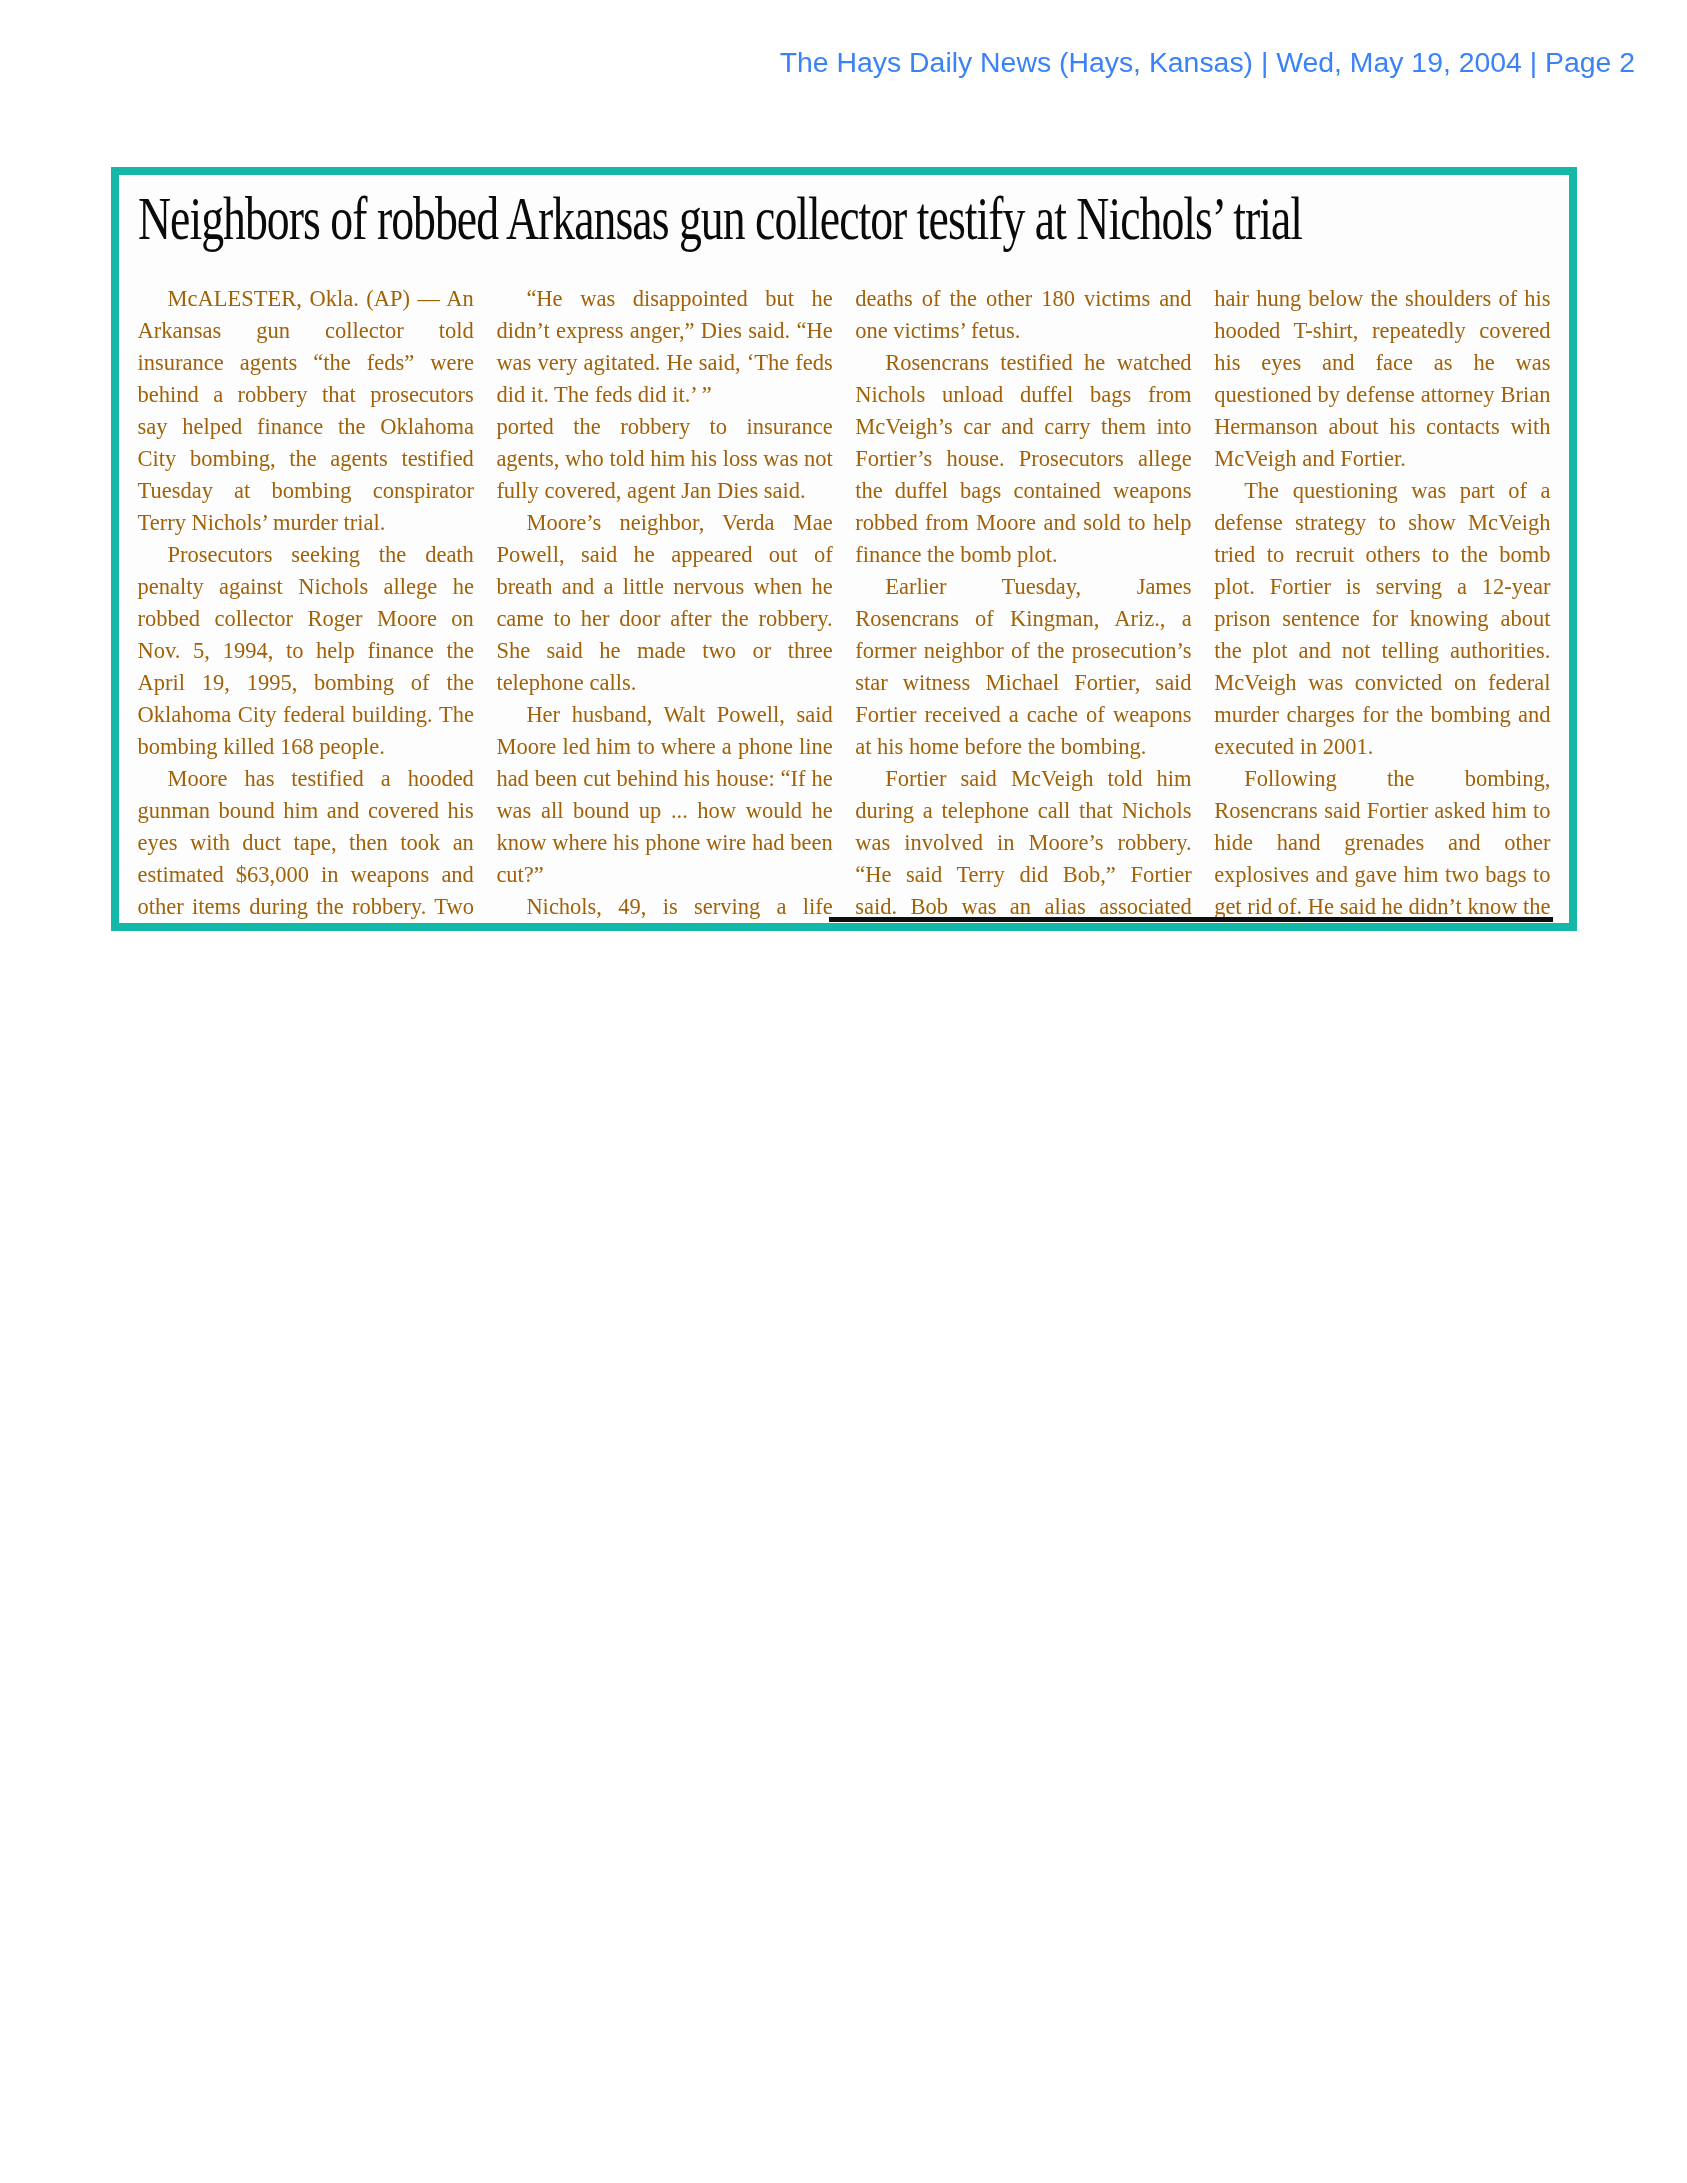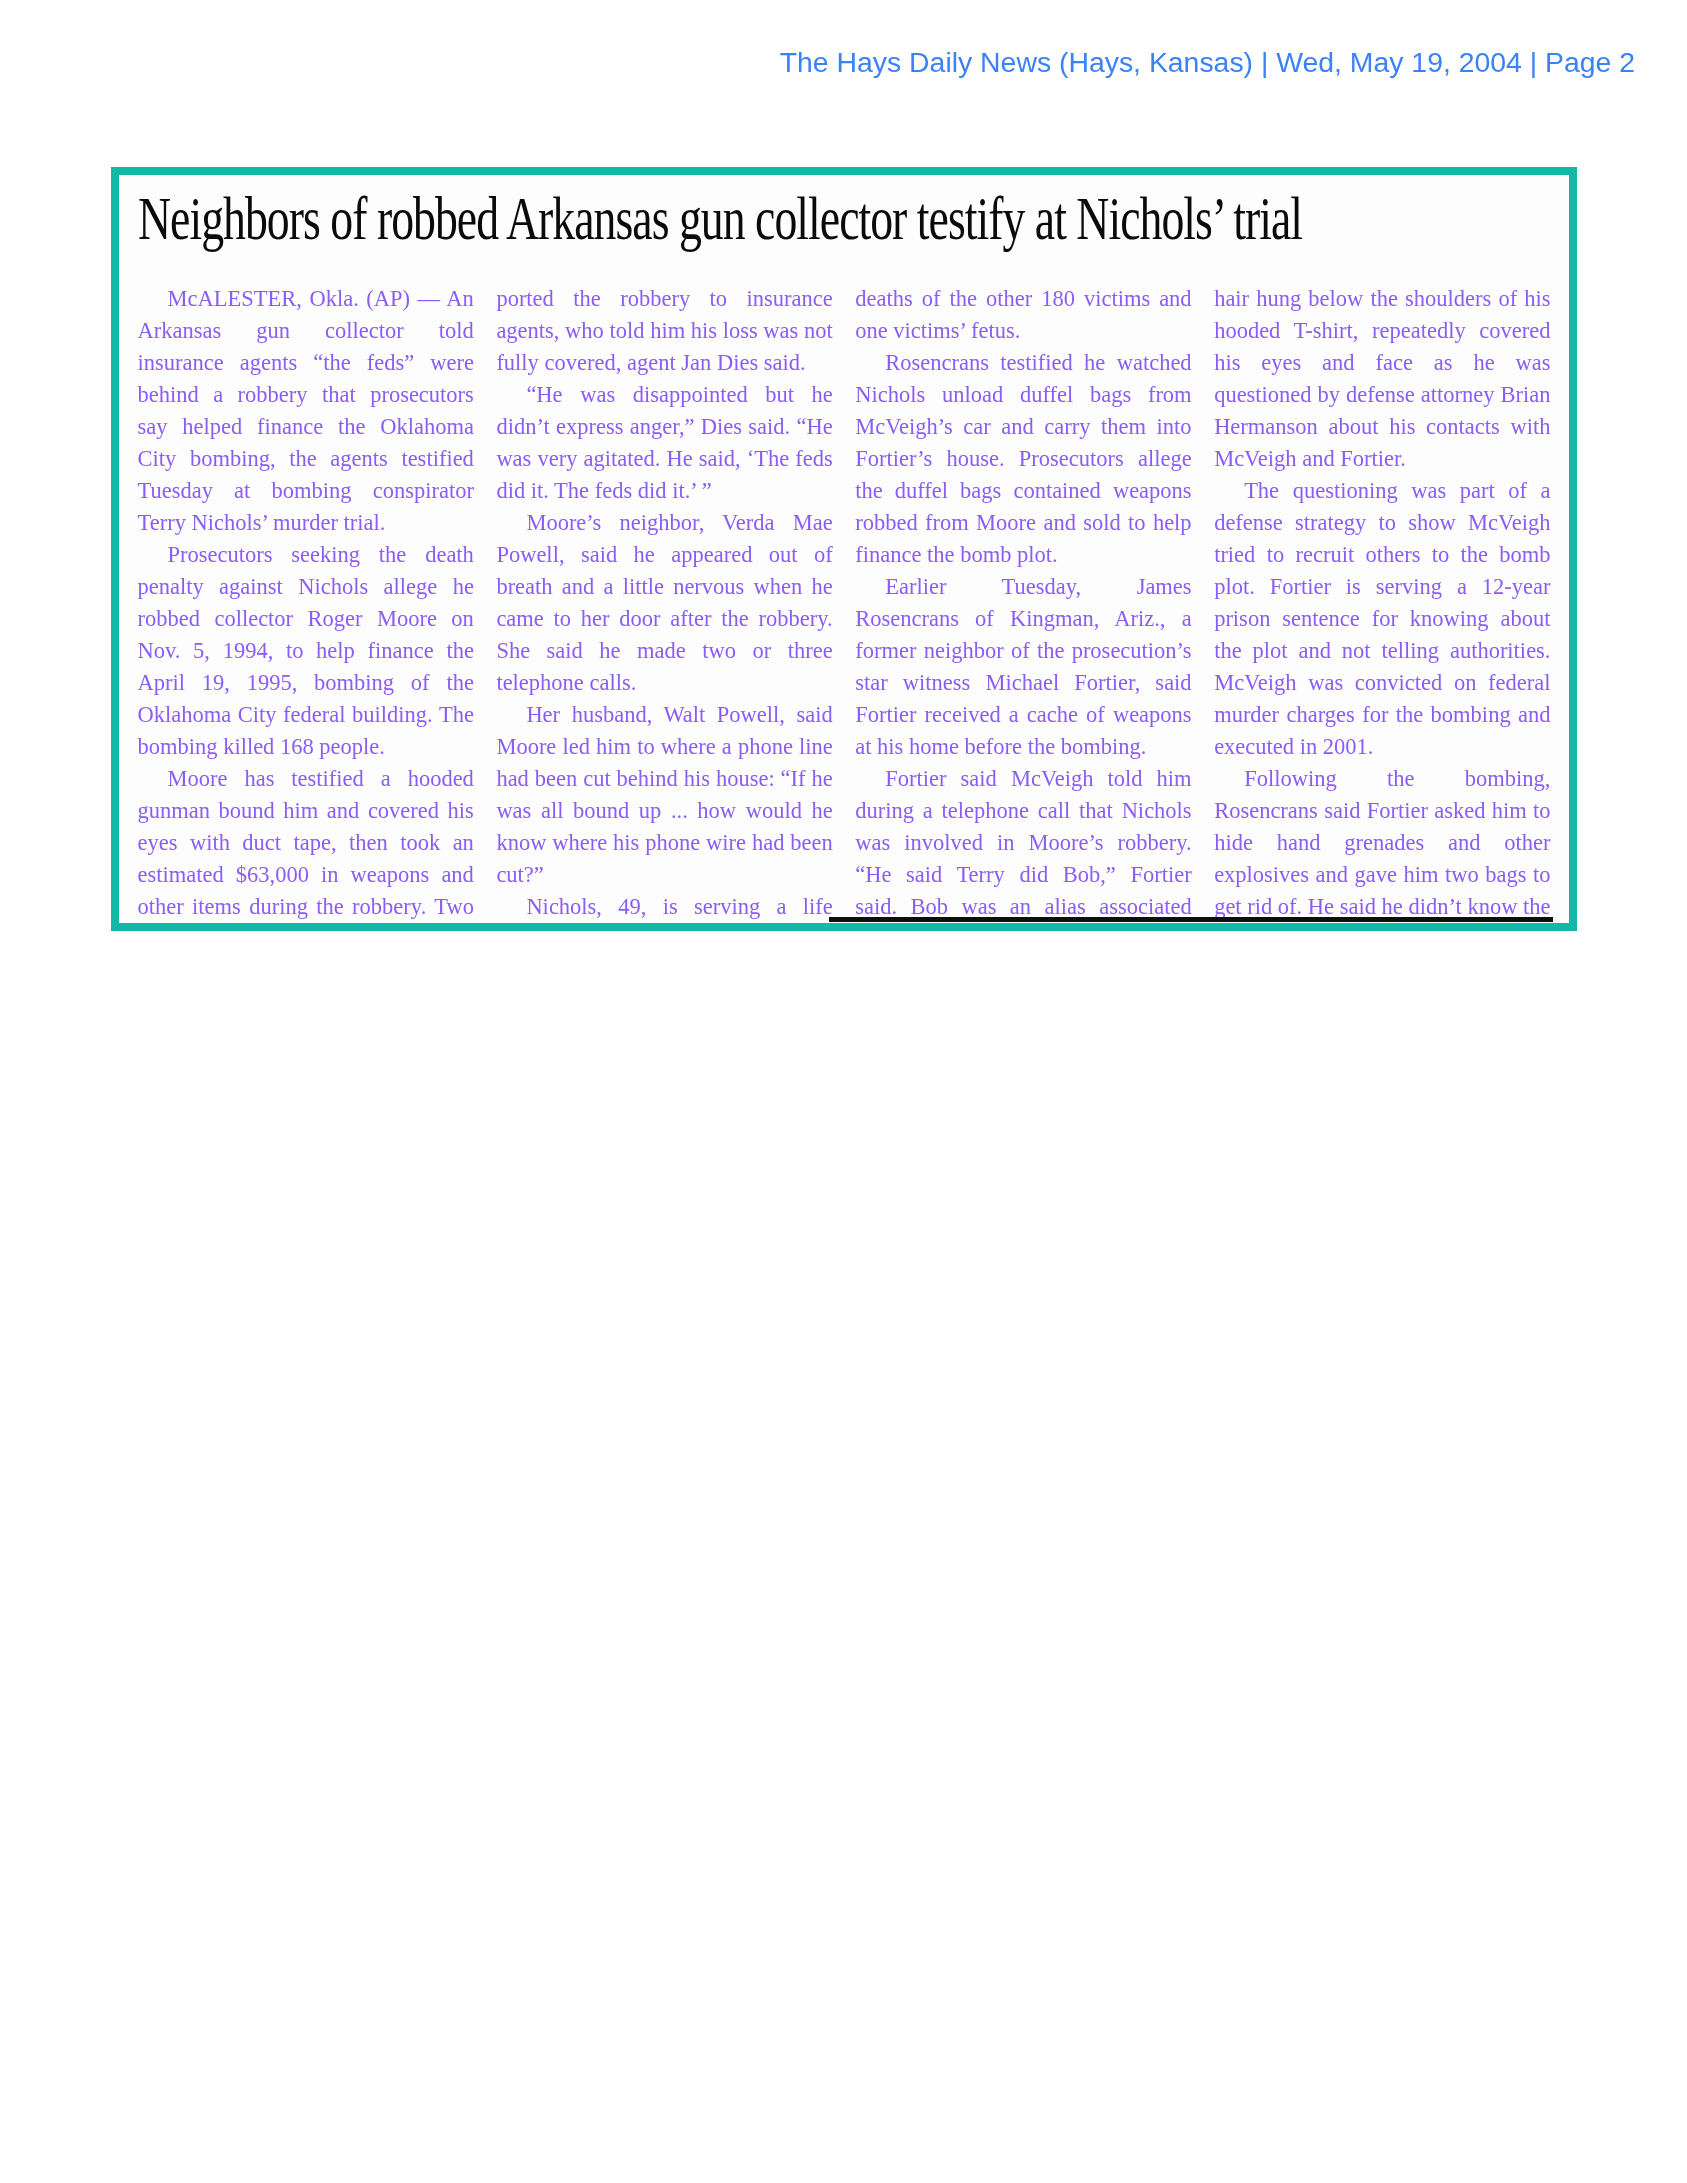--- a/index.html
+++ b/index.html
@@ -61,21 +61,21 @@
   .columns {
     display: flex;
     gap: 22.5px;
     margin-top: 16px;
   }
   .col {
     flex: 1 1 0;
     font-size: 22.5px;
     line-height: 32px;
     text-align: justify;
-    color: #8b5cf6;
+    color: #a16207;
   }
   .para { margin: 0; }
   .para.indent { text-indent: 30px; }
 
   .bottom-rule {
     position: absolute;
     right: 16px;
     bottom: 1.3px;
     width: 724px;
     height: 4.6px;
@@ -96,22 +96,22 @@
 
     <div class="columns">
 
       <div class="col">
         <p class="para indent">McALESTER, Okla. (AP) — An Arkansas gun collector told insurance agents “the feds” were behind a robbery that prosecutors say helped finance the Oklahoma City bombing, the agents testified Tuesday at bombing conspirator Terry Nichols’ murder trial.</p>
         <p class="para indent">Prosecutors seeking the death penalty against Nichols allege he robbed collector Roger Moore on Nov. 5, 1994, to help finance the April 19, 1995, bombing of the Oklahoma City federal building. The bombing killed 168 people.</p>
         <p class="para indent">Moore has testified a hooded gunman bound him and covered his eyes with duct tape, then took an estimated $63,000 in weapons and other items during the robbery. Two days later, Moore re-</p>
       </div>
 
       <div class="col">
+        <p class="para indent">“He was disappointed but he didn’t express anger,” Dies said. “He was very agitated. He said, ‘The feds did it. The feds did it.’ ”</p>
         <p class="para">ported the robbery to insurance agents, who told him his loss was not fully covered, agent Jan Dies said.</p>
-        <p class="para indent">“He was disappointed but he didn’t express anger,” Dies said. “He was very agitated. He said, ‘The feds did it. The feds did it.’ ”</p>
         <p class="para indent">Moore’s neighbor, Verda Mae Powell, said he appeared out of breath and a little nervous when he came to her door after the robbery. She said he made two or three telephone calls.</p>
         <p class="para indent">Her husband, Walt Powell, said Moore led him to where a phone line had been cut behind his house: “If he was all bound up ... how would he know where his phone wire had been cut?”</p>
         <p class="para indent">Nichols, 49, is serving a life sentence for the deaths of eight federal law enforcement officers in the bombing. In Oklahoma, Nichols faces 161 counts of murder for the</p>
       </div>
 
       <div class="col">
         <p class="para">deaths of the other 180 victims and one victims’ fetus.</p>
         <p class="para indent">Rosencrans testified he watched Nichols unload duffel bags from McVeigh’s car and carry them into Fortier’s house. Prosecutors allege the duffel bags contained weapons robbed from Moore and sold to help finance the bomb plot.</p>
         <p class="para indent">Earlier Tuesday, James Rosencrans of Kingman, Ariz., a former neighbor of the prosecution’s star witness Michael Fortier, said Fortier received a cache of weapons at his home before the bombing.</p>
         <p class="para indent">Fortier said McVeigh told him during a telephone call that Nichols was involved in Moore’s robbery. “He said Terry did Bob,” Fortier said. Bob was an alias associated with Moore.</p>

